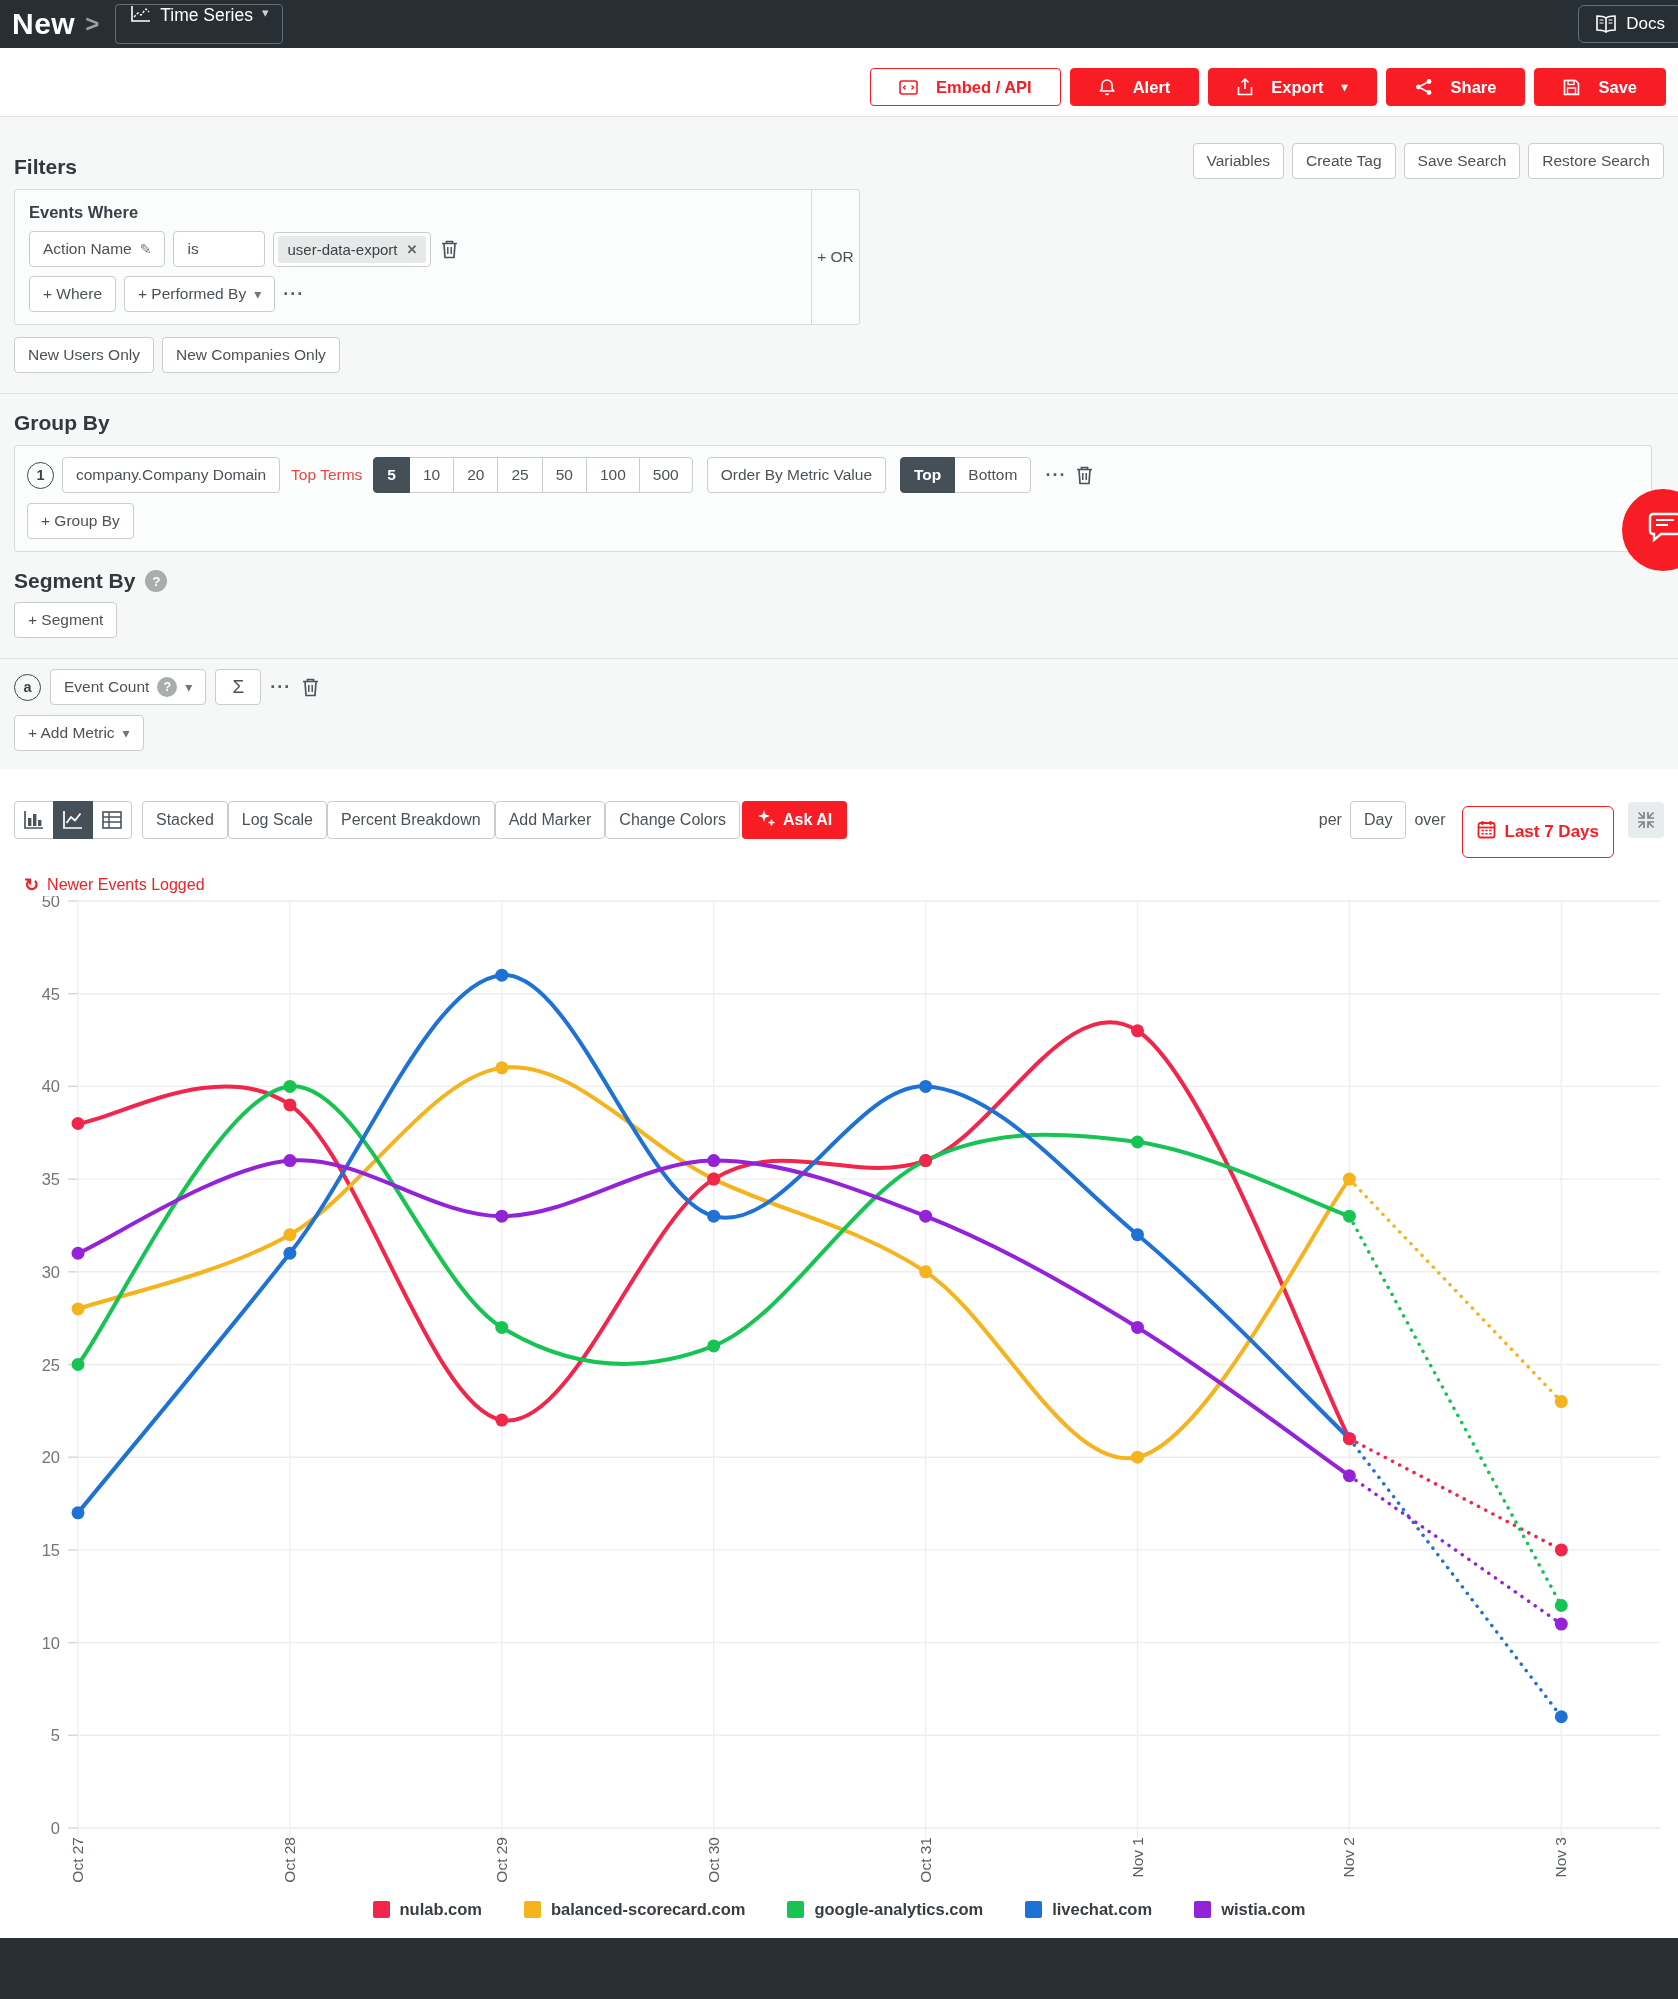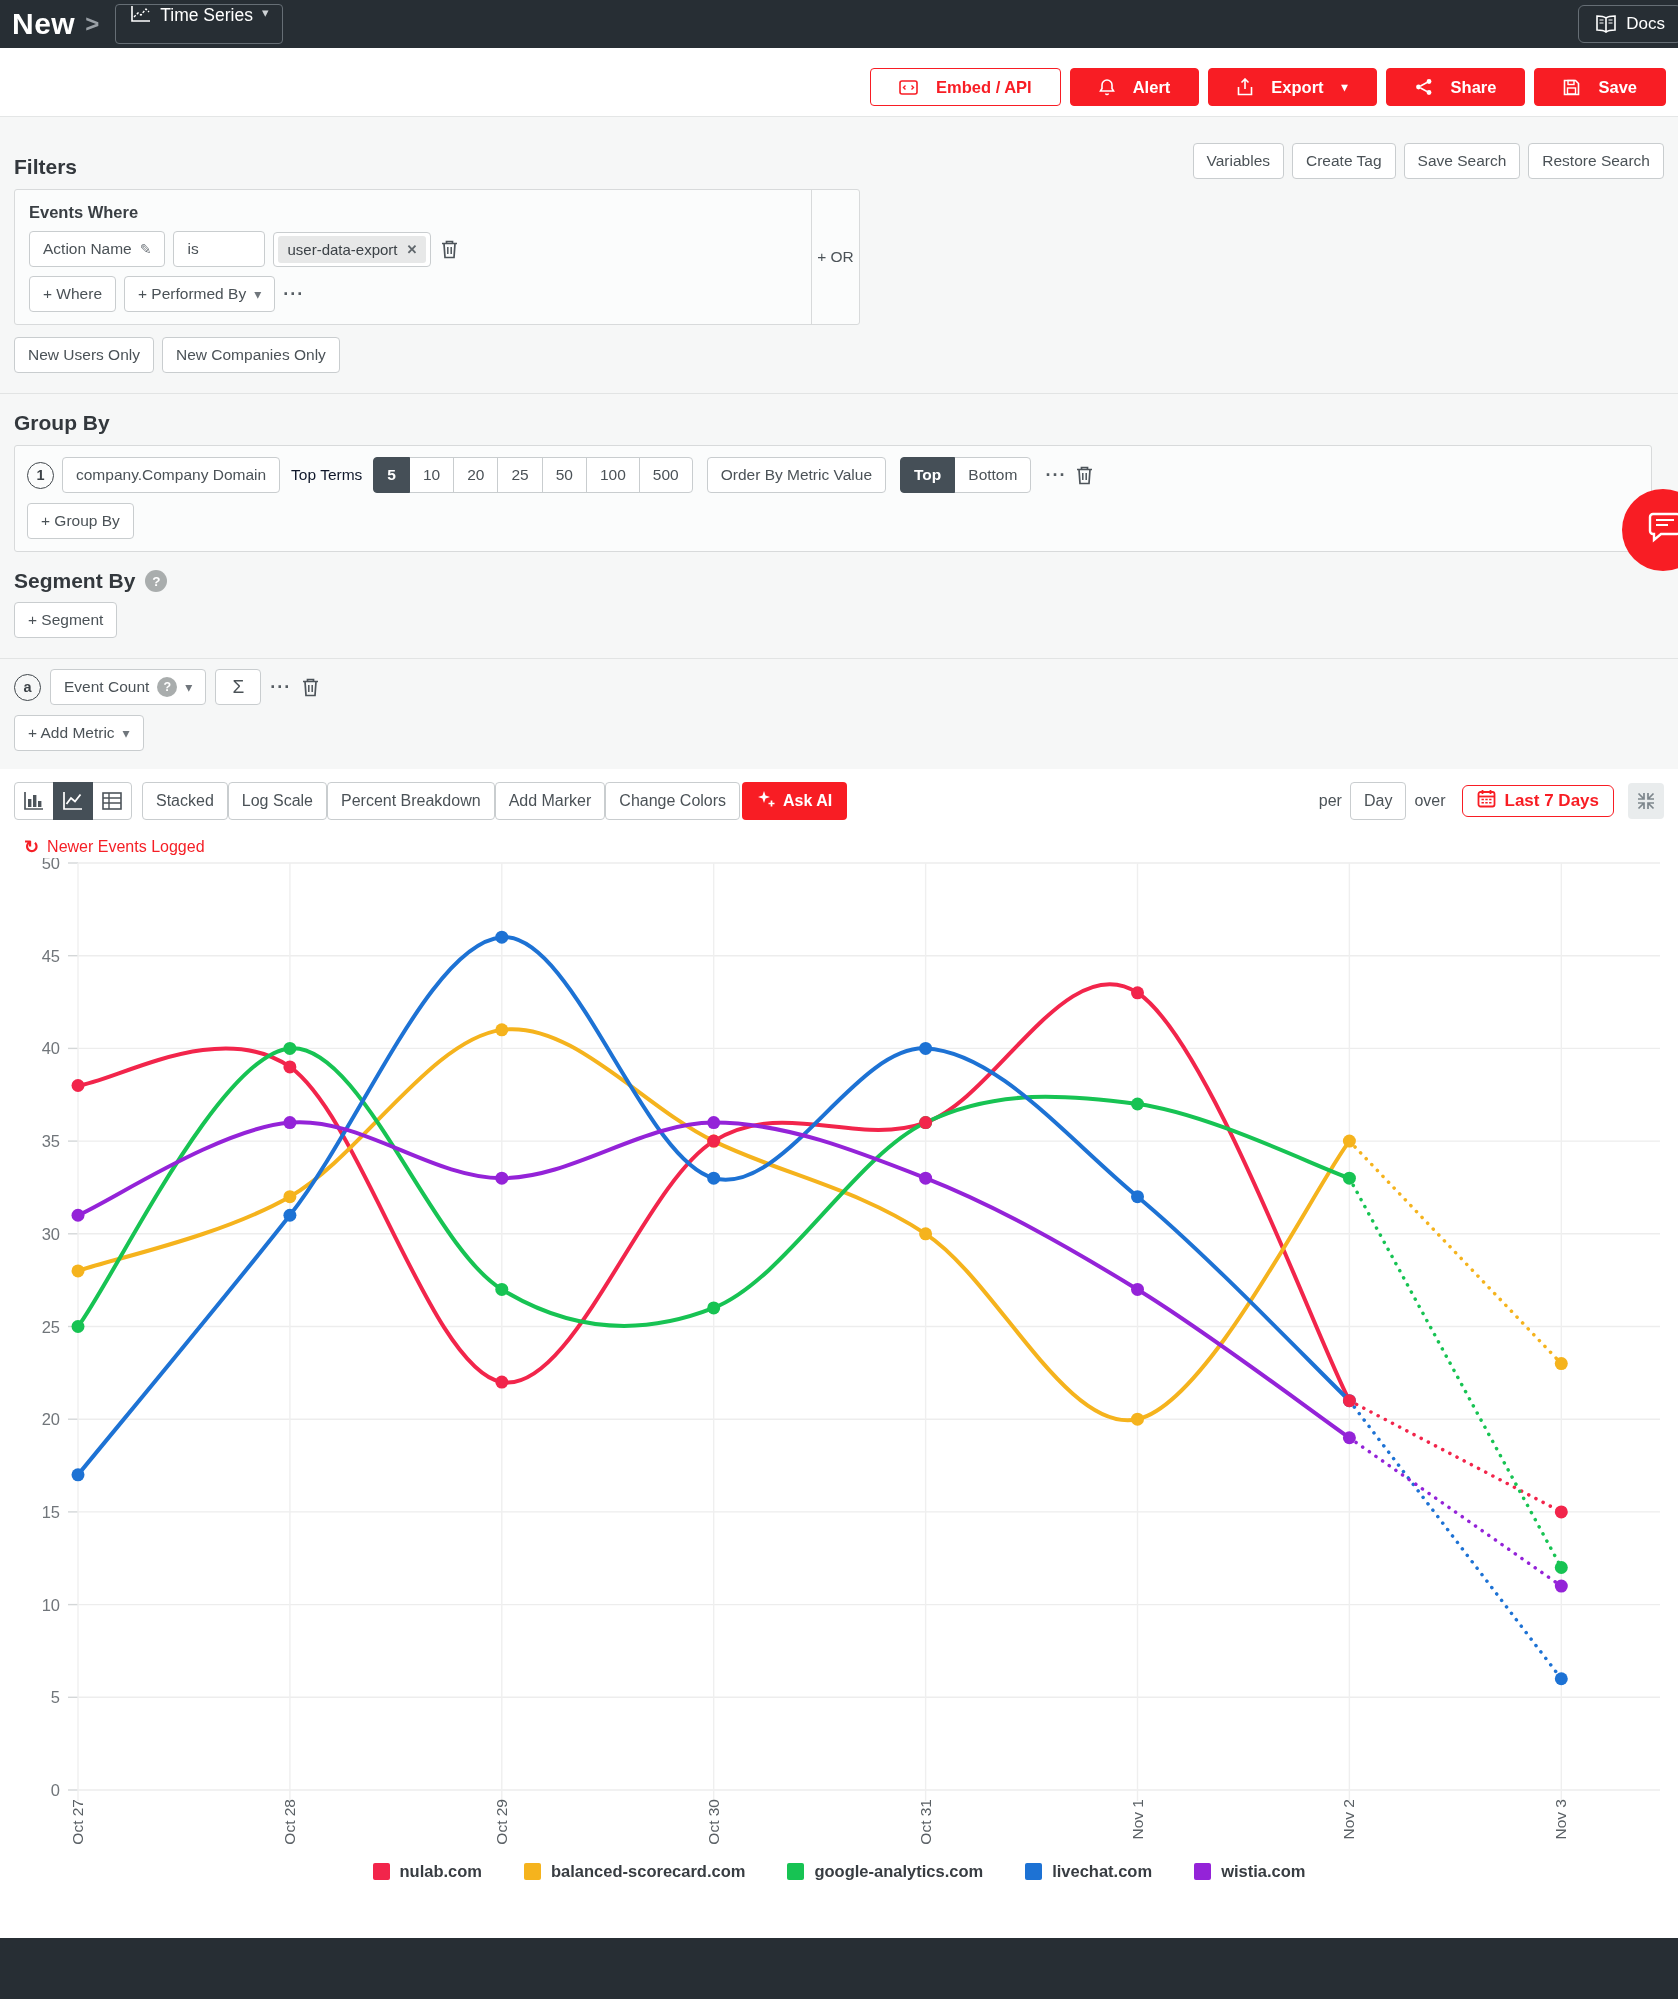--- a/index.html
+++ b/index.html
@@ -54,21 +54,21 @@
            font-size:15.5px; color:#4b5257; cursor:pointer; }
   .subrow { display:flex; gap:8px; margin-top:12px; }
   .divider { border-top:1px solid #e2e4e4; margin:20px -14px 0; }
   .sec-h.mt { margin-top:17px; }
 
   .gb-box { border:1px solid #d8dadb; border-radius:3px; background:#fbfcfc; margin-top:10px;
             padding:11px 12px 12px; margin-right:12px; }
   .gb-row { display:flex; align-items:center; gap:8px; }
   .circle-badge { width:27px; height:27px; border:1.5px solid #41474c; border-radius:50%; display:inline-flex;
             align-items:center; justify-content:center; font-size:14.5px; font-weight:bold; color:#3c4247; flex:none; }
-  .plain-lbl { font-size:15.5px; color:#0f172a; margin:0 3px; }
+  .plain-lbl { font-size:15.5px; color:#ef4444; margin:0 3px; }
   .seg { display:flex; }
   .seg .sbtn { height:36px; display:inline-flex; align-items:center; padding:0 13px; background:#fff;
             border:1px solid #c9cdcf; margin-left:-1px; font-size:15.5px; color:#4b5257; cursor:pointer; }
   .seg .sbtn:first-child { border-radius:4px 0 0 4px; margin-left:0; }
   .seg .sbtn:last-child { border-radius:0 4px 4px 0; }
   .seg .sbtn.sel { background:#454f57; border-color:#454f57; color:#fff; font-weight:bold; z-index:1; }
   .mt10 { margin-top:10px; }
   .help-badge { width:22px; height:22px; border-radius:50%; background:#a9adad; color:#fff; font-size:13.5px;
             font-weight:bold; display:inline-flex; align-items:center; justify-content:center; }
   .help-badge.small { width:20px; height:20px; font-size:12.5px; }
@@ -86,22 +86,22 @@
          background:#fff; border:1px solid #c9cdcf; margin-left:-1px; cursor:pointer; }
   .ctype .cbtn:first-child { border-radius:4px 0 0 4px; margin-left:0; }
   .ctype .cbtn:last-child { border-radius:0 4px 4px 0; }
   .ctype .cbtn.sel { background:#454f57; border-color:#454f57; z-index:1; }
   .controls .btn { height:38px; font-size:16px; }
   .askai { height:38px; border-radius:4px; background:#f81d24; color:#fff; border:none; padding:0 15px;
          font-size:16px; font-weight:600; display:flex; align-items:center; gap:8px; cursor:pointer; margin-left:2px; }
   .spacer { flex:1; }
   .ctl-lbl { font-size:16px; color:#4b5257; margin:0 8px; }
   .day-btn { height:38px; font-size:16px; }
-  .range-btn { height:32px; display:flex; align-items:center; gap:9px; background:#fff; border:1.5px solid #f81d24;
-         border-radius:6px; color:#f81d24; font-size:17px; font-weight:bold; padding:0 14px; cursor:pointer; margin-left:8px; }
+  .range-btn { height:52px; display:flex; align-items:center; gap:9px; background:#fff; border:1.5px solid #f81d24;
+         border-radius:6px; color:#f81d24; font-size:17px; font-weight:bold; padding:0 14px; cursor:pointer; margin-left:8px;margin-top:24px; }
   .collapse-btn { width:36px; height:36px; margin-left:14px; background:#e9eced; border-radius:4px; border:none;
          display:flex; align-items:center; justify-content:center; cursor:pointer; }
   .newer { display:flex; align-items:center; gap:8px; color:#f51f26; font-size:16px; margin:16px 0 0 10px; }
   .newer .refresh { font-size:18px; font-weight:bold; }
 
   #chart-svg { display:block; width:1678px; height:1000px; margin-left:-14px; }
   #legend { display:flex; justify-content:center; align-items:center; gap:42px; margin-top:4px; }
   .leg-item { display:flex; align-items:center; gap:10px; cursor:pointer; }
   .leg-sq { width:17px; height:17px; border-radius:2px; }
   .leg-lbl { font-size:16.5px; font-weight:bold; color:#383d42; }

